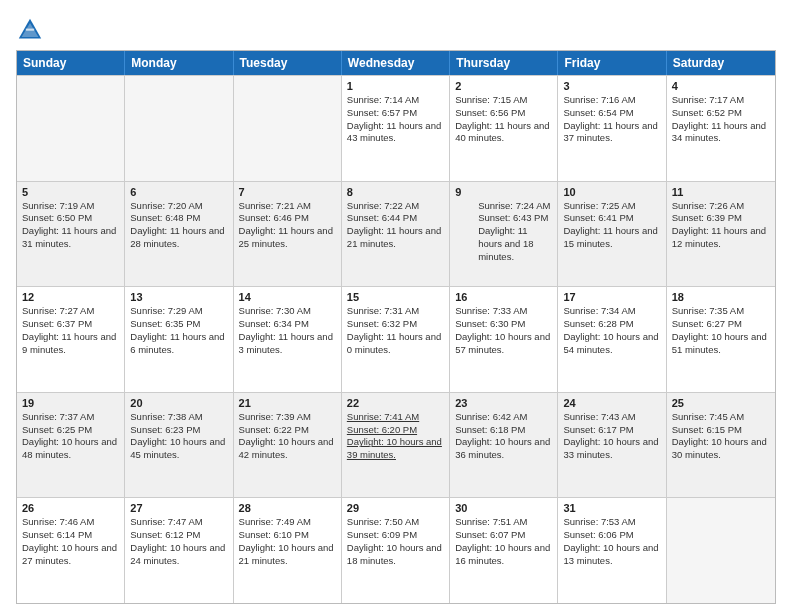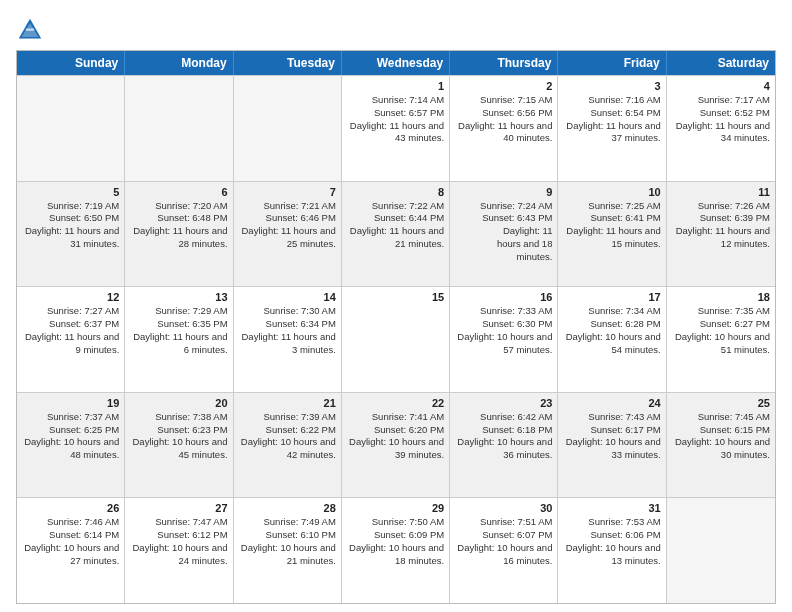--- a/index.html
+++ b/index.html
@@ -58,21 +58,20 @@
     }
     .location {
       font-size: 14px;
       color: #444;
     }
     .calendar {
       flex: 1;
       display: flex;
       flex-direction: column;
       border: 1px solid #bbb;
-      text-align: right;
     }
     .cal-header-row {
       display: grid;
       grid-template-columns: repeat(7, 1fr);
       background: #1a6bb5;
     }
     .cal-header-cell {
       color: #fff;
       font-size: 12px;
       font-weight: bold;
@@ -235,20 +234,23 @@
 Daylight: 11 hours and 6 minutes.</div>
           </div>
           <div class="cal-cell">
             <div class="day-num">14</div>
             <div class="day-info" style="white-space: pre-line;">Sunrise: 7:30 AM
 Sunset: 6:34 PM
 Daylight: 11 hours and 3 minutes.</div>
           </div>
           <div class="cal-cell">
             <div class="day-num">15</div>
+            <div class="day-info" style="white-space: pre-line;">Sunrise: 7:31 AM
+Sunset: 6:32 PM
+Daylight: 11 hours and 0 minutes.</div>
           </div>
           <div class="cal-cell">
             <div class="day-num">16</div>
             <div class="day-info" style="white-space: pre-line;">Sunrise: 7:33 AM
 Sunset: 6:30 PM
 Daylight: 10 hours and 57 minutes.</div>
           </div>
           <div class="cal-cell">
             <div class="day-num">17</div>
             <div class="day-info" style="white-space: pre-line;">Sunrise: 7:34 AM
@@ -276,21 +278,21 @@
 Daylight: 10 hours and 45 minutes.</div>
           </div>
           <div class="cal-cell shaded">
             <div class="day-num">21</div>
             <div class="day-info" style="white-space: pre-line;">Sunrise: 7:39 AM
 Sunset: 6:22 PM
 Daylight: 10 hours and 42 minutes.</div>
           </div>
           <div class="cal-cell shaded">
             <div class="day-num">22</div>
-            <div class="day-info" style="white-space: pre-line;">Sunrise: 7:41 AM
+            <div class="day-info" style="white-space: pre-line; text-decoration: underline;">Sunrise: 7:41 AM
 Sunset: 6:20 PM
 Daylight: 10 hours and 39 minutes.</div>
           </div>
           <div class="cal-cell shaded">
             <div class="day-num">23</div>
             <div class="day-info" style="white-space: pre-line;">Sunrise: 6:42 AM
 Sunset: 6:18 PM
 Daylight: 10 hours and 36 minutes.</div>
           </div>
           <div class="cal-cell shaded">

